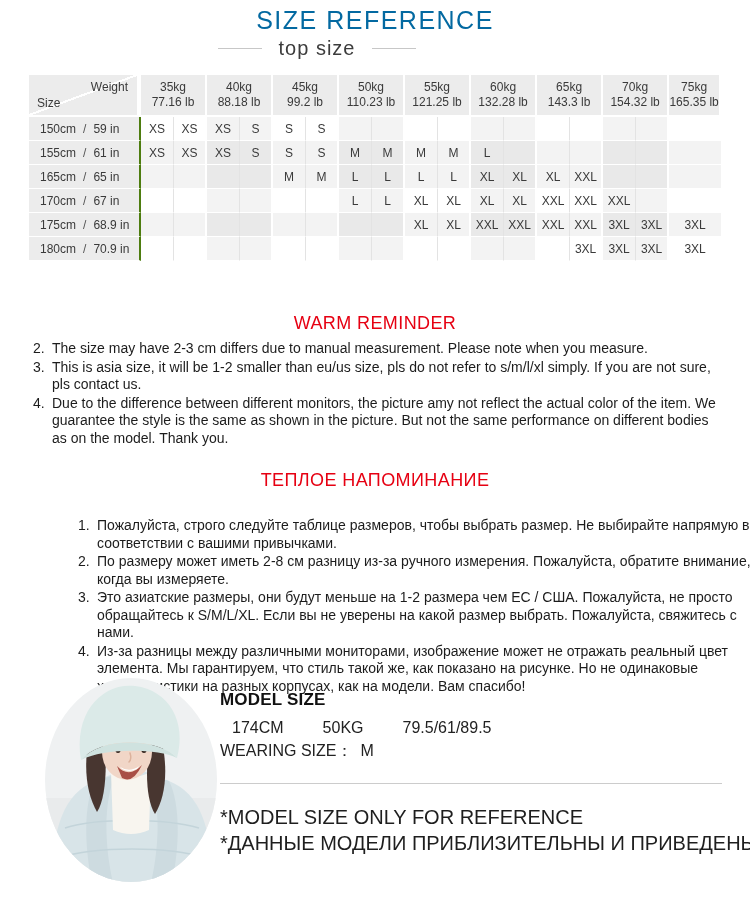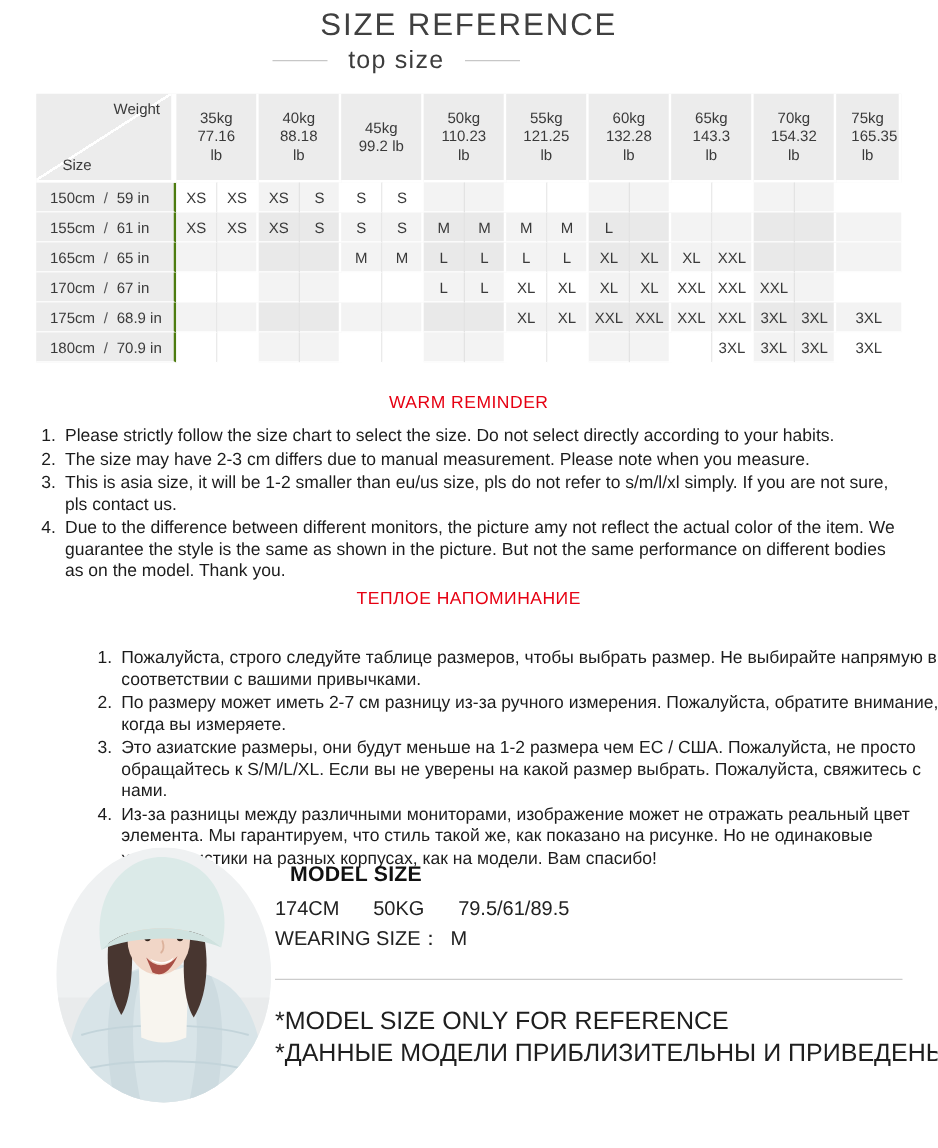--- a/index.html
+++ b/index.html
@@ -1,63 +1,63 @@
 <!DOCTYPE html>
 <html><head>
 <meta charset="utf-8">
 <style>
   html,body{margin:0;padding:0;background:#fff;}
   body{width:750px;height:918px;position:relative;font-family:"Liberation Sans","DejaVu Sans",sans-serif;color:#2b2b2b;}
   .abs{position:absolute;}
 
   
-  .page-title{top:6px;left:0;width:750px;text-align:center;font-size:25px;letter-spacing:1.5px;color:#404040;font-weight:400;}
+  .page-title{top:6px;left:0;width:750px;text-align:center;font-size:25px;letter-spacing:1.5px;color:#0369a1;font-weight:400;}
   .subtitle-wrap{top:37px;left:0;width:634px;display:flex;align-items:center;justify-content:center;}
   .subtitle-line{width:44px;height:1px;background:#c7c7c7;}
   .subtitle-text{font-size:20px;color:#3c3c3c;margin:0 17px;letter-spacing:1px;}
 
   
   .size-table{top:75px;left:29px;}
   table{border-collapse:separate;border-spacing:0;table-layout:fixed;width:692px;font-size:12px;color:#3a3a3a;}
   col.c-label{width:112px;}
   col.c-half{width:33px;}
   col.c-last{width:52px;}
-  th{background:#ececec;font-weight:400;height:40px;border-bottom:2px solid #fff;border-right:2px solid #fff;padding:12px;}
+  th{background:#ececec;font-weight:400;height:40px;border-bottom:2px solid #fff;border-right:2px solid #fff;padding:0;}
   th .kg,th .lb{line-height:15px;text-align:center;}
   th.corner{position:relative;border-right:4px solid #fff;background-color:#ececec;
     background-image:linear-gradient(to bottom right,rgba(255,255,255,0) calc(50% - 1px),#ffffff calc(50% - 1px),#ffffff calc(50% + 1px),rgba(255,255,255,0) calc(50% + 1px));}
   th.corner .cw{position:absolute;top:5px;right:9px;}
-  th.corner .cs{position:absolute;bottom:5px;left:21px;margin-top:16px;}
+  th.corner .cs{position:absolute;bottom:5px;left:8px;margin-top:16px;}
   td{height:23px;text-align:center;background:#fff;border-bottom:1px solid #fff;padding:0;}
   td.h1{border-right:1px solid #e3e3e3;}
   td.h2{border-right:2px solid #fff;}
   td.ct{background:#f3f3f3;}
   tr.rt td{background:#f3f3f3;}
   tr.rt td.ct{background:#e9e9e9;}
   td.lbl{background:#ececec !important;text-align:left;padding-left:11px;border-right:2px solid #4d7c0f;}
   td.lbl .sl{margin:0 7px;color:#555;}
   td.lastc{background:#fff;}
   tr.rt td.lastc{background:#f3f3f3;}
 
   
-  .red-heading{left:0;width:750px;text-align:center;font-size:14px;color:#e60012;letter-spacing:.4px;}
+  .red-heading{left:0;width:750px;text-align:center;font-size:18px;color:#e60012;letter-spacing:.4px;}
   #warm-heading{top:313px;}
   #ru-heading{top:470px;}
   .rlist{left:33px;width:689px;font-size:14px;line-height:17.5px;color:#1c1c1c;}
   #list-en{top:340px;}
   #list-ru{top:517px;margin-left:45px;}
   .ritem{padding-left:19px;margin-bottom:1px;}
   .ritem .num{display:inline-block;width:19px;margin-left:-19px;}
 
   
   .model-photo{left:45px;top:678px;width:172px;height:205px;}
   .model-info{left:220px;top:690px;width:506px;}
-  .model-heading{font-size:17px;font-weight:700;color:#111;letter-spacing:.2px;margin-left:12px;}
+  .model-heading{font-size:17px;font-weight:700;color:#111;letter-spacing:.2px;}
   .model-stats{margin-top:9px;font-size:16px;color:#222;}
-  .model-stats .stat{margin-right:27px;}
+  .model-stats .stat{margin-right:27px;margin-left:12px;}
   .wearing{margin-top:4px;font-size:16px;color:#222;}
   .wearing .wv{margin-left:8px;}
   .model-divider{margin-top:21px;border:0;border-top:1px solid #cccccc;width:502px;margin-left:0;}
   .model-notes{margin-top:20px;font-size:20px;line-height:26px;color:#1e1e1e;white-space:nowrap;}
 </style>
 </head>
 <body>
 
 <div class="abs page-title">SIZE REFERENCE</div>
 
@@ -253,30 +253,29 @@
           <td class="h1 ct">3XL</td>
           <td class="h2 ct">3XL</td>
           <td class="lastc">3XL</td>
         </tr>
       </tbody>
   </table>
 </div>
 
 <div class="abs red-heading" id="warm-heading">WARM REMINDER</div>
 <div class="abs rlist" id="list-en">
-    <div class="ritem"><span class="num">1.</span><span>Please strictly follow the size chart to select the size. Do not select directly according to your habits.</span></div>
     <div class="ritem"><span class="num">2.</span><span>The size may have 2-3 cm differs due to manual measurement. Please note when you measure.</span></div>
     <div class="ritem"><span class="num">3.</span><span>This is asia size, it will be 1-2 smaller than eu/us size, pls do not refer to s/m/l/xl simply. If you are not sure, pls contact us.</span></div>
     <div class="ritem"><span class="num">4.</span><span>Due to the difference between different monitors, the picture amy not reflect the actual color of the item. We guarantee the style is the same as shown in the picture. But not the same performance on different bodies as on the model. Thank you.</span></div>
   </div>
 
 <div class="abs red-heading" id="ru-heading">ТЕПЛОЕ НАПОМИНАНИЕ</div>
 <div class="abs rlist" id="list-ru">
     <div class="ritem"><span class="num">1.</span><span>Пожалуйста, строго следуйте таблице размеров, чтобы выбрать размер. Не выбирайте напрямую в соответствии с вашими привычками.</span></div>
-    <div class="ritem"><span class="num">2.</span><span>По размеру может иметь 2-7 см разницу из-за ручного измерения. Пожалуйста, обратите внимание, когда вы измеряете.</span></div>
+    <div class="ritem"><span class="num">2.</span><span>По размеру может иметь 2-8 см разницу из-за ручного измерения. Пожалуйста, обратите внимание, когда вы измеряете.</span></div>
     <div class="ritem"><span class="num">3.</span><span>Это азиатские размеры, они будут меньше на 1-2 размера чем ЕС / США. Пожалуйста, не просто обращайтесь к S/M/L/XL. Если вы не уверены на какой размер выбрать. Пожалуйста, свяжитесь с нами.</span></div>
     <div class="ritem"><span class="num">4.</span><span>Из-за разницы между различными мониторами, изображение может не отражать реальный цвет элемента. Мы гарантируем, что стиль такой же, как показано на рисунке. Но не одинаковые характеристики на разных корпусах, как на модели. Вам спасибо!</span></div>
   </div>
 
 <div class="abs model-photo">
   <svg width="172" height="205" viewBox="0 0 172 205" xmlns="http://www.w3.org/2000/svg">
     <defs>
       <clipPath id="cp">
           <ellipse cx="86" cy="102" rx="86" ry="102"></ellipse>
         </clipPath>

